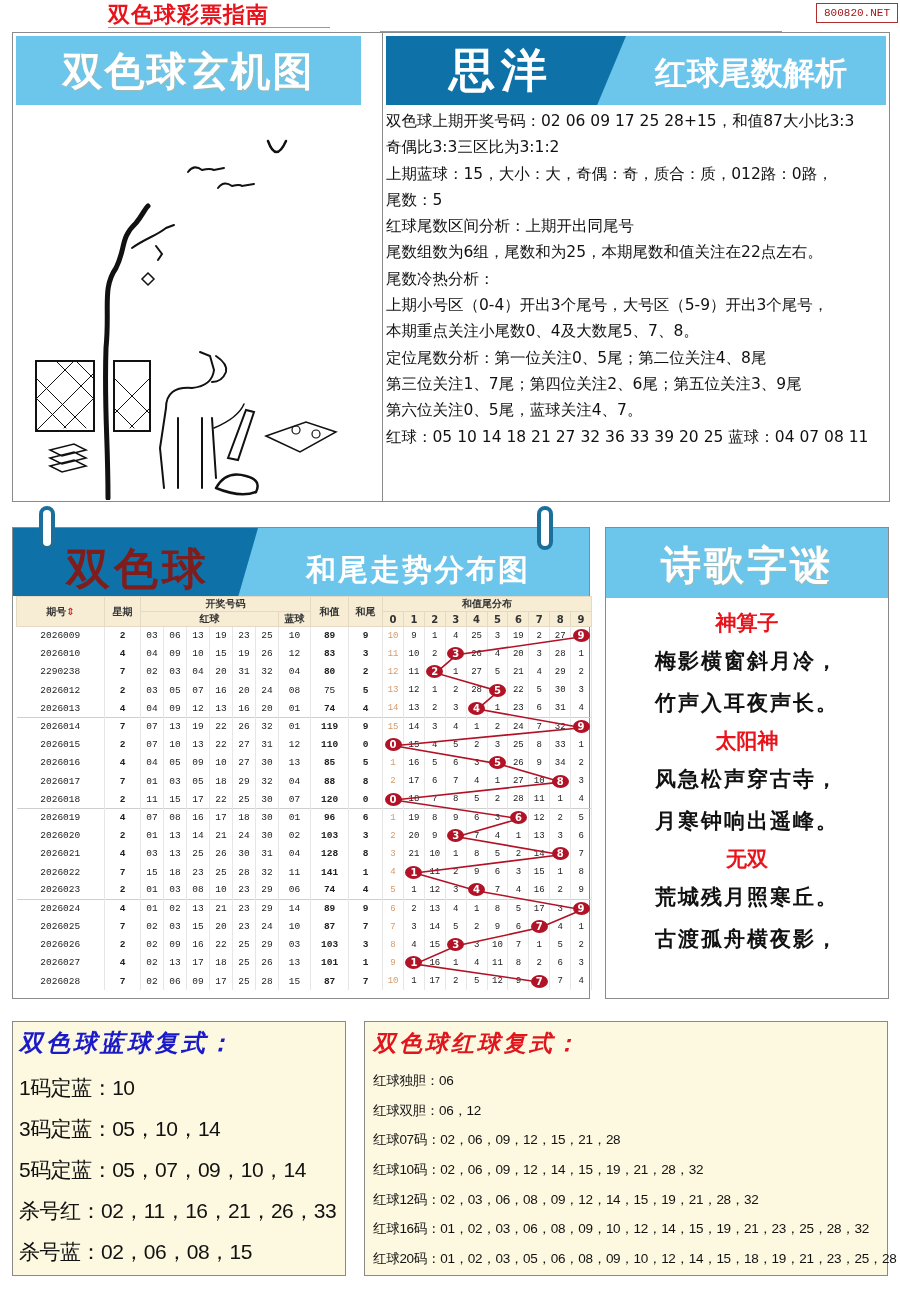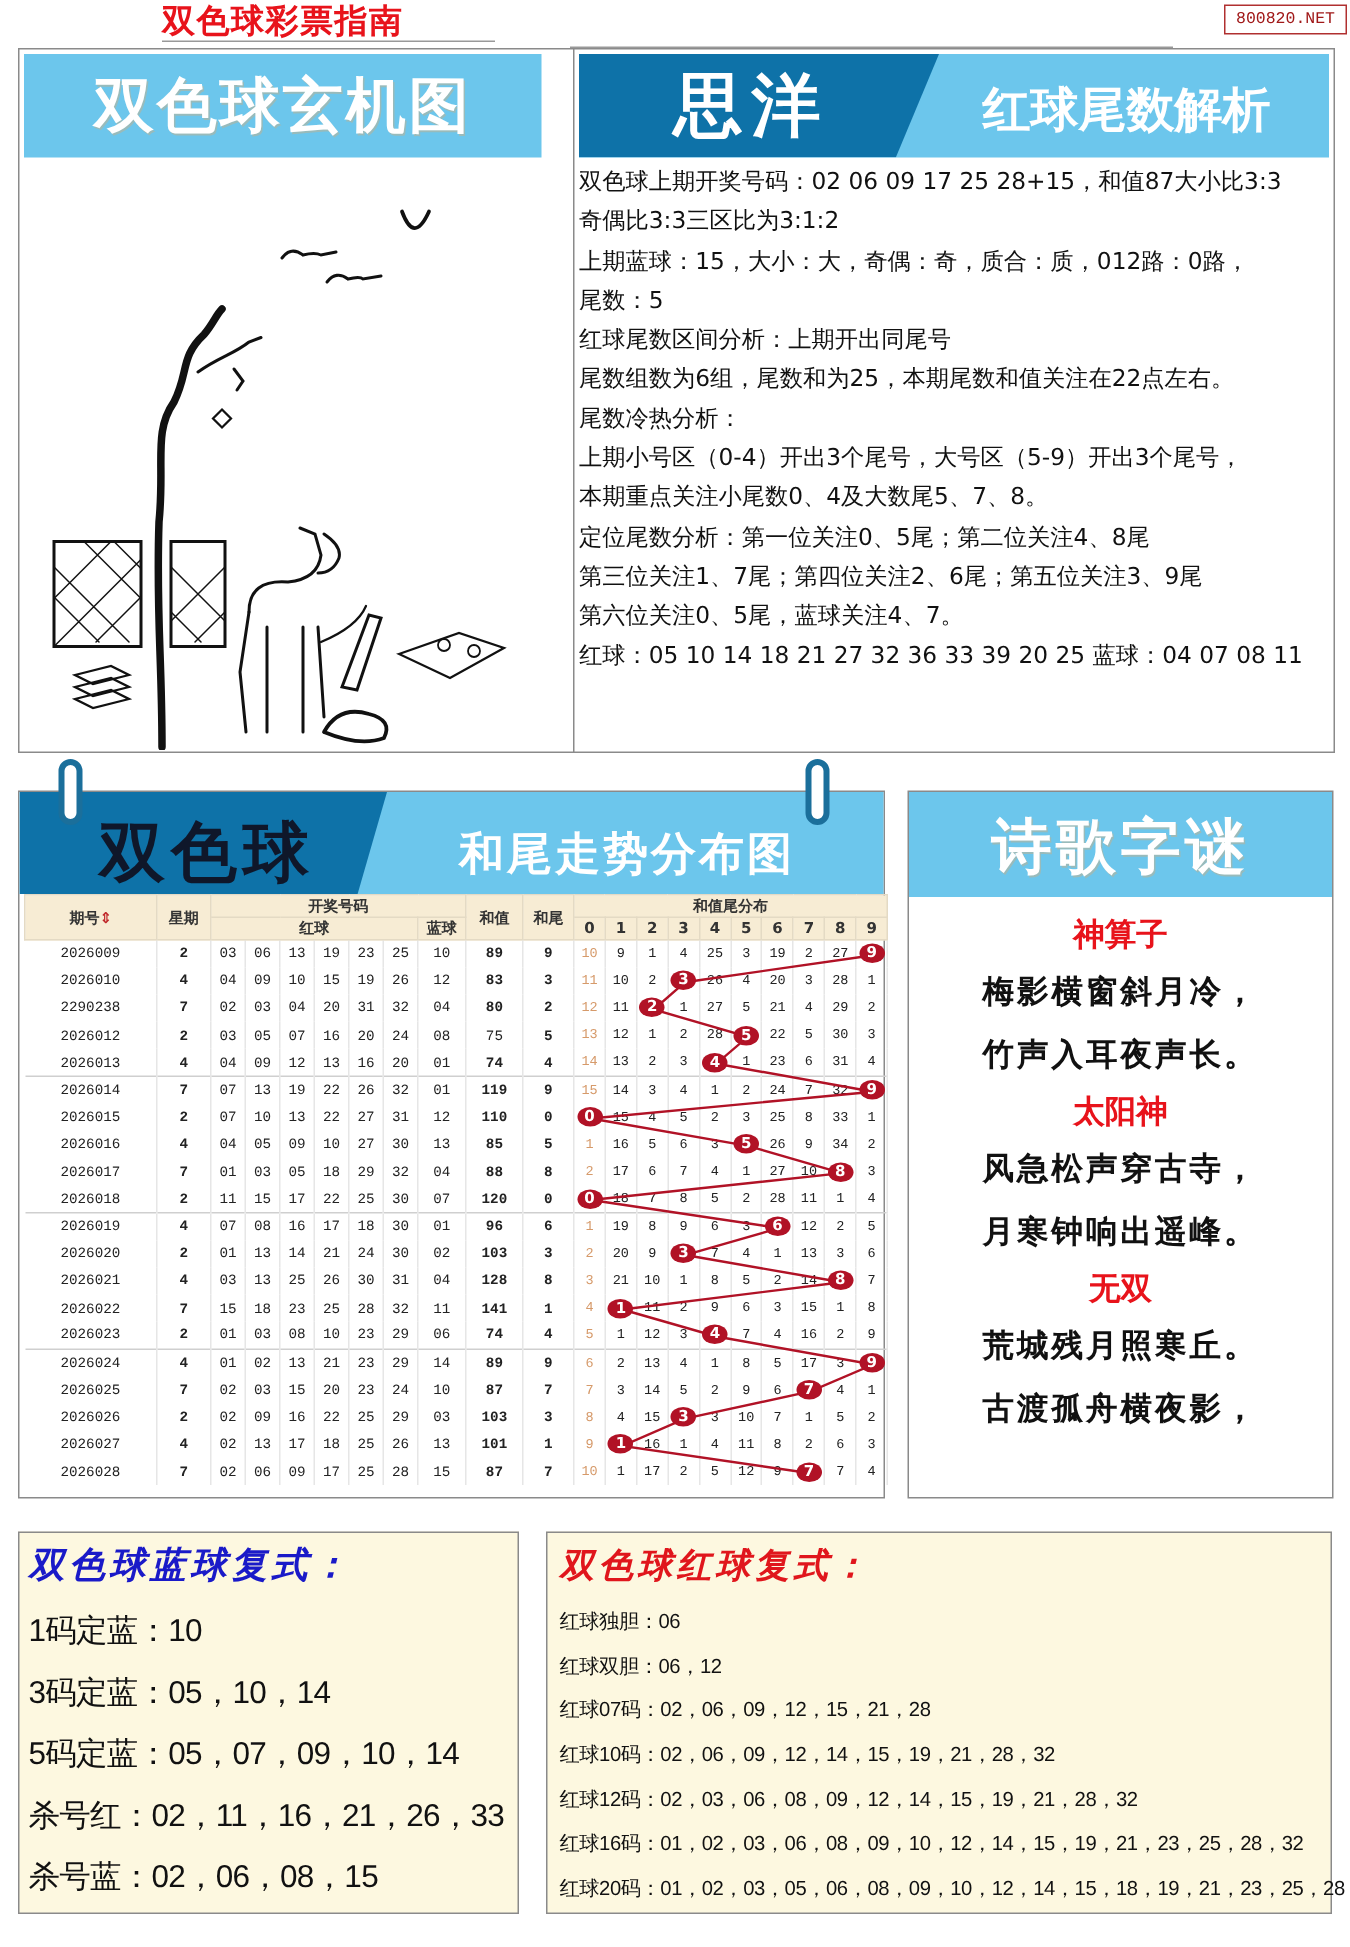--- a/index.html
+++ b/index.html
@@ -24,21 +24,21 @@
   .p2-dark { position: absolute; left: 0; top: 0; width: 240px; height: 69px; background: #0e72a8; clip-path: polygon(0 0, 100% 0, 88% 100%, 0 100%); }
   .p2-name { position: absolute; left: 20px; top: 0; width: 190px; height: 69px; color: #fff; font-size: 46px; font-weight: bold; line-height: 69px; text-align: center; letter-spacing: 6px; font-family: "DejaVu Serif", serif; }
   .p2-sub { position: absolute; left: 230px; top: 0; width: 270px; height: 69px; color: #fff; font-size: 32px; font-weight: bold; line-height: 75px; text-align: center; font-family: Liberation Sans, sans-serif; }
   .p2-text { position: absolute; left: 3px; top: 75px; width: 500px; font-size: 15.5px; line-height: 26.3px; color: #111; white-space: nowrap; }
   .p2-text div { height: 26.3px; }
 
   
   .trend { left: 12px; top: 527px; width: 578px; height: 472px; border: 1px solid #8a8a8a; background: #fff; }
   .trend-banner { position: absolute; left: 0; top: 0; width: 576px; height: 68px; background: #6cc6ec; overflow: hidden; }
   .trend-dark { position: absolute; left: 0; top: 0; width: 245px; height: 68px; background: #0e72a8; clip-path: polygon(0 0, 100% 0, 92% 100%, 0 100%); }
-  .trend-name { position: absolute; left: 20px; top: 0; width: 210px; height: 68px; color: #0f172a; font-size: 44px; font-weight: bold; line-height: 82px; text-align: center; letter-spacing: 4px; font-family: "DejaVu Serif", serif; }
+  .trend-name { position: absolute; left: 20px; top: 0; width: 210px; height: 68px; color: #7f1d1d; font-size: 44px; font-weight: bold; line-height: 82px; text-align: center; letter-spacing: 4px; font-family: "DejaVu Serif", serif; }
   .trend-sub { position: absolute; left: 240px; top: 0; width: 330px; height: 68px; color: #fff; font-size: 30px; font-weight: bold; line-height: 84px; text-align: center; letter-spacing: 2px; font-family: "DejaVu Serif", serif; }
   .ring { position: absolute; width: 16px; height: 44px; border: 4px solid #1b6f9b; border-radius: 8px; background: #fff; }
 
   table.grid { position: absolute; left: 3px; top: 68px; width: 572px; border-collapse: collapse; font-size: 9.5px; table-layout: fixed; }
   table.grid th { background: #f7ecd4; color: #333; font-weight: bold; border: 1px solid #e4dac4; font-size: 10px; height: 13px; }
   table.grid td { height: 18.2px; text-align: center; border-right: 1px solid #e6e6e6; color: #222; font-family: "Liberation Mono", monospace; }
   table.grid tr.sep td { border-top: 1px solid #cfcfcf; }
   td.red { color: #c03a4c; }
   td.blue { color: #1d4e8a; }
   td.miss { color: #b9b9b9; font-size: 9px; }

